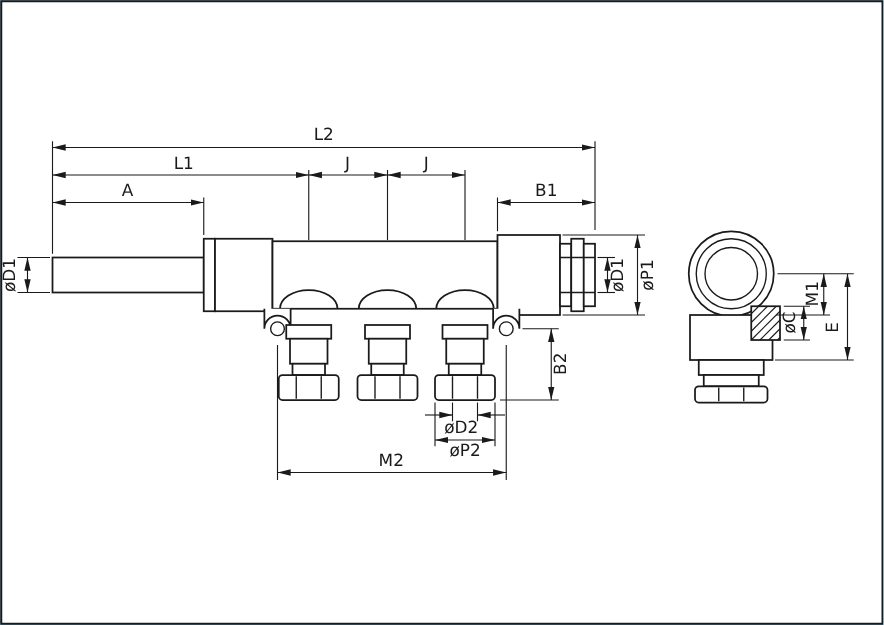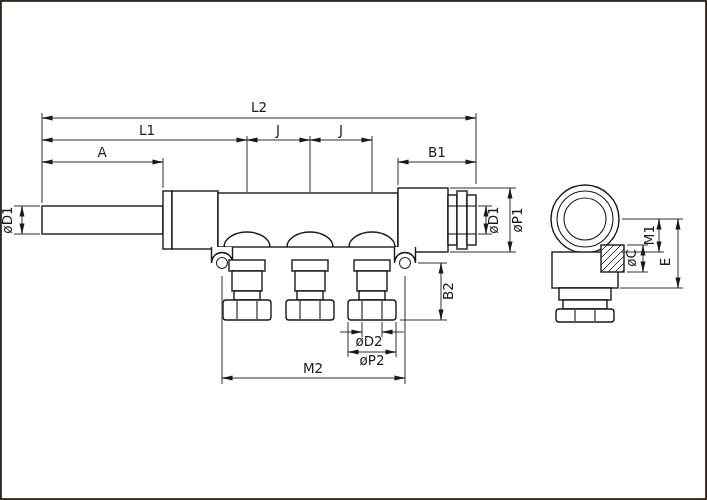--- a/index.html
+++ b/index.html
@@ -1,16 +1,16 @@
 <!DOCTYPE html>
 <html><head>
 <meta charset="utf-8">
 <style>
   html,body{margin:0;padding:0;background:#ffffff;}
-  .canvas{width:707px;height:500px;position:relative;background:#a16207;font-family:"DejaVu Sans",sans-serif;}
+  .canvas{width:707px;height:500px;position:relative;background:#7dd3fc;font-family:"DejaVu Sans",sans-serif;}
   svg{display:block;}
   .pl{fill:none;stroke:#1a1a1a;stroke-width:1.4;}
   .plf{fill:#ffffff;stroke:#1a1a1a;stroke-width:1.4;}
   .pi{fill:none;stroke:#1a1a1a;stroke-width:1.1;}
   .dl{fill:none;stroke:#1a1a1a;stroke-width:0.9;}
   .hx{stroke:#1a1a1a;stroke-width:0.9;}
   .dt{font-family:"DejaVu Sans",sans-serif;font-size:13.5px;fill:#1a1a1a;}
 </style>
 </head>
 <body>

